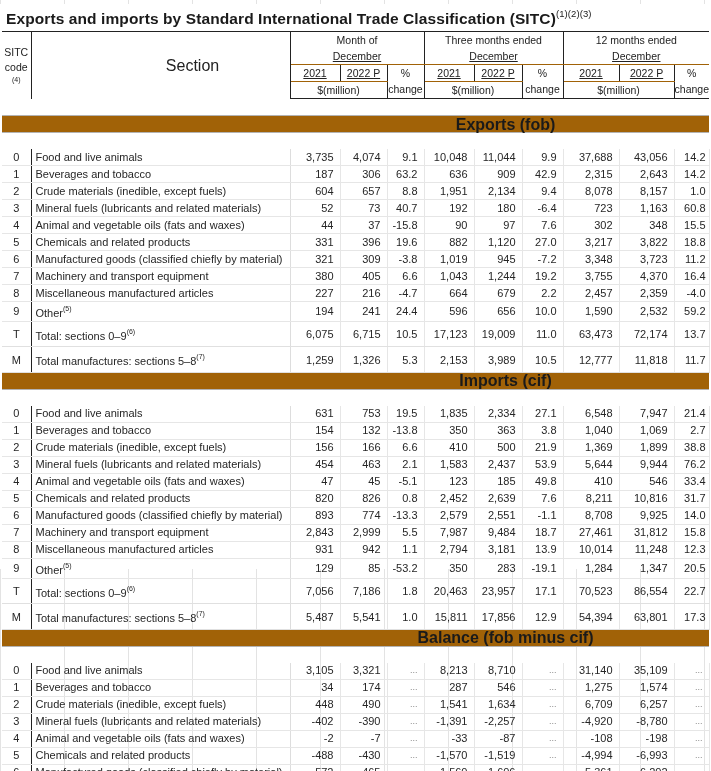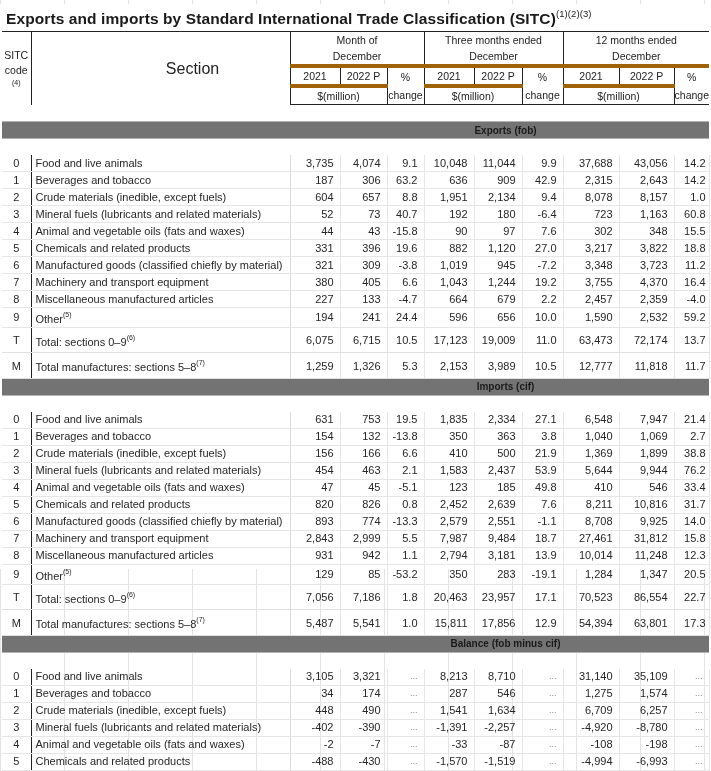--- a/index.html
+++ b/index.html
@@ -15,28 +15,28 @@
     position: absolute; left: 6px; top: 5px; height: 22px;
     font-weight: bold; font-size: 15.5px; letter-spacing: 0.1px; white-space: nowrap;
   }
   .title sup { font-weight: normal; font-size: 9.5px; position: relative; top: -1px; }
   table.t {
     position: absolute; left: 2px; top: 27px; width: 707px;
     border-collapse: collapse; table-layout: fixed; font-size: 11px;
   }
   table.t td { padding: 0; height: 16px; line-height: 15px; white-space: nowrap; overflow: visible; }
   .hdr td { text-align: center; font-size: 10.5px; color: #222; }
-  .hdr td.b-b { border-bottom: 4px solid #a16207; }
+  .hdr td.b-b { border-bottom: 1px solid #a16207; text-decoration: underline; }
   .hdr td.b-r { border-right: 1px solid #222; margin-left: 15px; }
   .hdr-top td { border-top: 1px solid #222; }
   .hdr-bot td { border-bottom: 1.5px solid #222; }
   .code-hdr { font-size: 10.5px; line-height: 14px; }
   .code-hdr .note { font-size: 7px; display:block; line-height: 10px; }
   .sec-band td {
-    background: #737373; height: 17px; font-weight: bold; font-size: 10px; text-align: center;
+    background: #a16207; height: 17px; font-weight: bold; font-size: 16px; text-align: center;
     border-top: 1px solid #b3b3b3; border-bottom: 1px solid #b3b3b3;
   }
   .spacer td { height: 4px; line-height: 4px; }
   .row td { border-bottom: 1px solid #e6e6e6; color: #262626; }
   .row td.code { text-align: center; border-right: 1px solid #222; }
   .row td.label { padding-left: 4px; border-right: 1px solid #ddd; margin-top: 36px; }
   .row td.num { text-align: right; padding-right: 6px; border-right: 1px solid #e6e6e6; }
   .row td.num.last { padding-right: 3px; }
   .row td.dots { text-align: right; padding-right: 6px; color: #8a8a8a; font-size: 9px; border-right: 1px solid #e6e6e6; }
   .row.tot td { height: 22px; line-height: 22px; border-bottom: 1px solid #e0e0e0; }
@@ -161,21 +161,21 @@
           <td class="num">180</td>
           <td class="num">-6.4</td>
           <td class="num">723</td>
           <td class="num">1,163</td>
           <td class="num last">60.8</td>
         </tr>
         <tr class="row">
           <td class="code">4</td>
           <td class="label"><span>Animal and vegetable oils (fats and waxes)</span></td>
           <td class="num">44</td>
-          <td class="num">43</td>
+          <td class="num">37</td>
           <td class="num">-15.8</td>
           <td class="num">90</td>
           <td class="num">97</td>
           <td class="num">7.6</td>
           <td class="num">302</td>
           <td class="num">348</td>
           <td class="num last">15.5</td>
         </tr>
         <tr class="row">
           <td class="code">5</td>
@@ -213,21 +213,21 @@
           <td class="num">1,244</td>
           <td class="num">19.2</td>
           <td class="num">3,755</td>
           <td class="num">4,370</td>
           <td class="num last">16.4</td>
         </tr>
         <tr class="row">
           <td class="code">8</td>
           <td class="label"><span>Miscellaneous manufactured articles</span></td>
           <td class="num">227</td>
-          <td class="num">133</td>
+          <td class="num">216</td>
           <td class="num">-4.7</td>
           <td class="num">664</td>
           <td class="num">679</td>
           <td class="num">2.2</td>
           <td class="num">2,457</td>
           <td class="num">2,359</td>
           <td class="num last">-4.0</td>
         </tr>
         <tr class="row">
           <td class="code">9</td>

